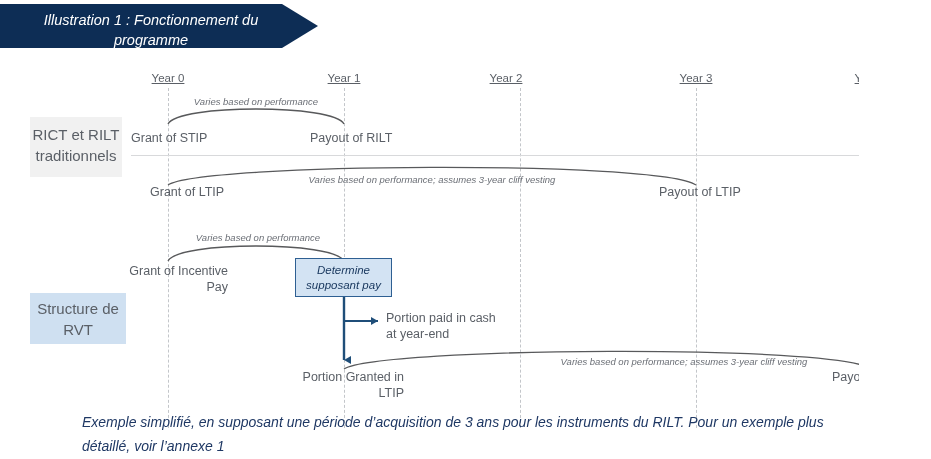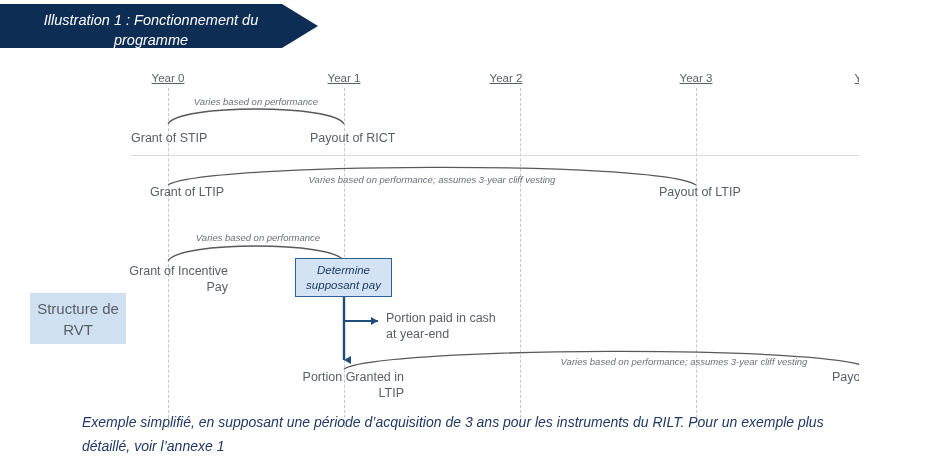--- a/index.html
+++ b/index.html
@@ -183,20 +183,23 @@
   <div class="gridline" style="left:520px;"></div>
   <div class="gridline" style="left:696px;"></div>
   <div class="gridline" style="left:871px;"></div>
 
   <div class="year-label" style="left:168px;">Year 0</div>
   <div class="year-label" style="left:344px;">Year 1</div>
   <div class="year-label" style="left:506px;">Year 2</div>
   <div class="year-label" style="left:696px;">Year 3</div>
   <div class="year-label" style="left:871px;">Year 2</div>
 
+  <div class="side-box side-box-traditional">
+    <span>RICT et RILT traditionnels</span>
+  </div>
   <div class="side-box side-box-rvt">
     <span>Structure de RVT</span>
   </div>
 
   <div class="separator"></div>
 
   <svg class="arc-layer" viewBox="0 0 931 459">
     <defs>
       <marker id="arrowDown" markerWidth="8" markerHeight="8" refX="4" refY="7" orient="auto" markerUnits="userSpaceOnUse">
         <path d="M0,0 L4,7 L8,0 Z" fill="#1f4e79"></path>
@@ -214,21 +217,21 @@
 
     <path d="M344,297 L344,360" fill="none" stroke="#1f4e79" stroke-width="2.4" marker-end="url(#arrowDown)"></path>
 
     <path d="M344,321 L378,321" fill="none" stroke="#1f4e79" stroke-width="2.2" marker-end="url(#arrowRight)"></path>
 
     <path d="M344,369 C380,347 840,344 871,369" fill="none" stroke="#58595b" stroke-width="1.3"></path>
   </svg>
 
   <div class="annot" style="left:256px; top:96px;">Varies based on performance</div>
   <div class="node-text" style="left:131px; top:130px;">Grant of STIP</div>
-  <div class="node-text" style="left:310px; top:130px;">Payout of RICT</div>
+  <div class="node-text" style="left:310px; top:130px;">Payout of RILT</div>
 
   <div class="annot" style="left:432px; top:174px;">Varies based on performance; assumes 3-year cliff vesting</div>
   <div class="node-text" style="left:131px; top:184px;margin-left:19px;">Grant of LTIP</div>
   <div class="node-text" style="left:659px; top:184px;">Payout of LTIP</div>
 
   <div class="annot" style="left:258px; top:232px;">Varies based on performance</div>
   <div class="node-text centered" style="left:173px; top:263px; white-space:normal; width:110px;">Grant of Incentive Pay</div>
 
   <div class="determine-box">
     <span>Determine supposant pay</span>

